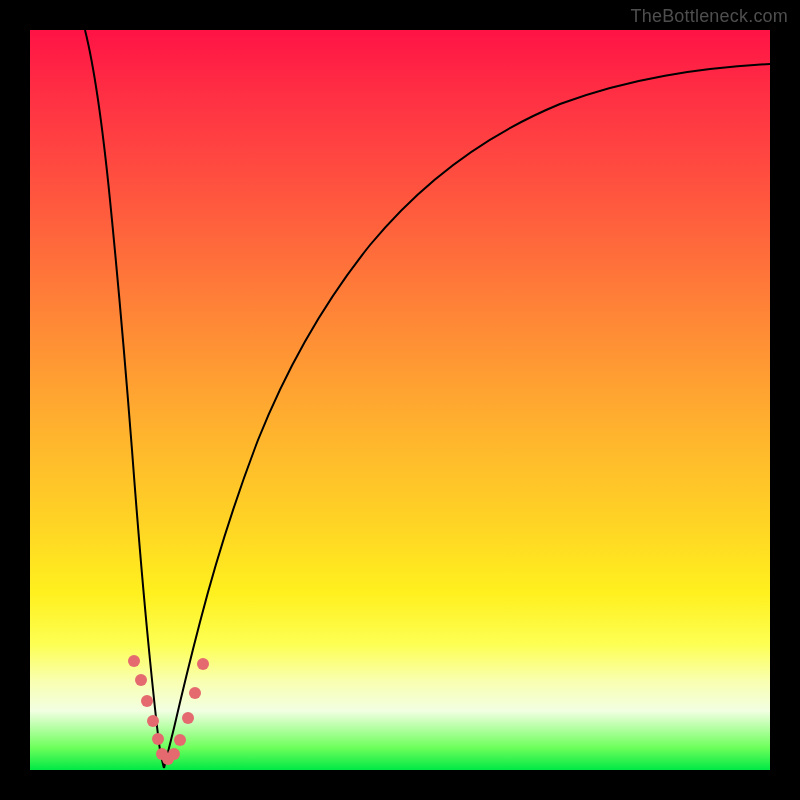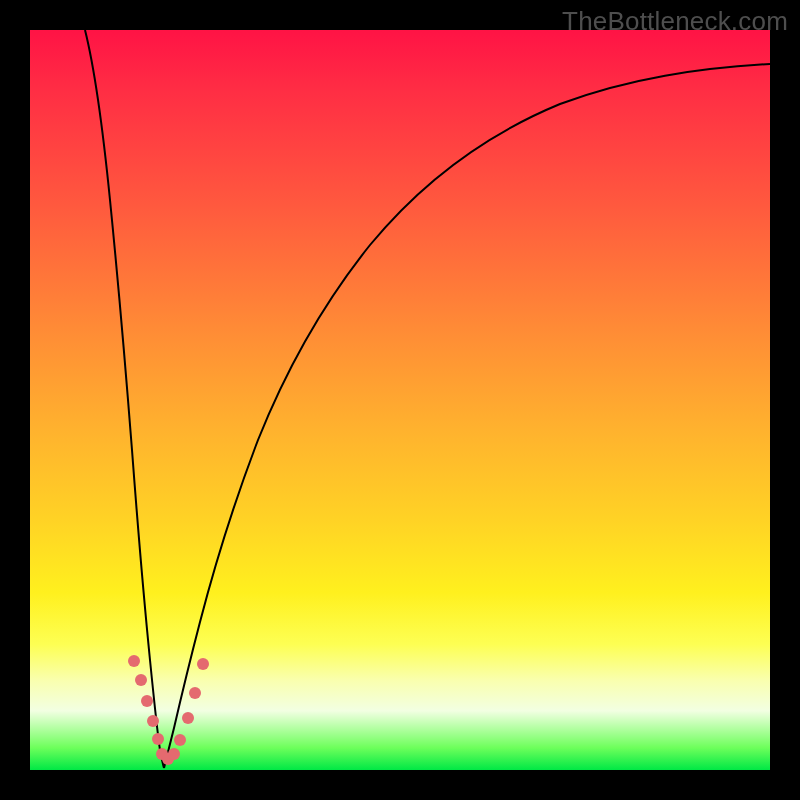--- a/index.html
+++ b/index.html
@@ -49,21 +49,21 @@
     position: absolute;
     inset: 0;
     width: 100%;
     height: 100%;
   }
   .watermark {
     position: absolute;
     top: 6px;
     right: 12px;
     color: #4e4e4e;
-    font-size: 26px;
+    font-size: 18px;
     font-weight: 500;
     letter-spacing: 0.2px;
     user-select: none;
   }
 </style>
 </head>
 <body>
 
 <div class="frame">
 

